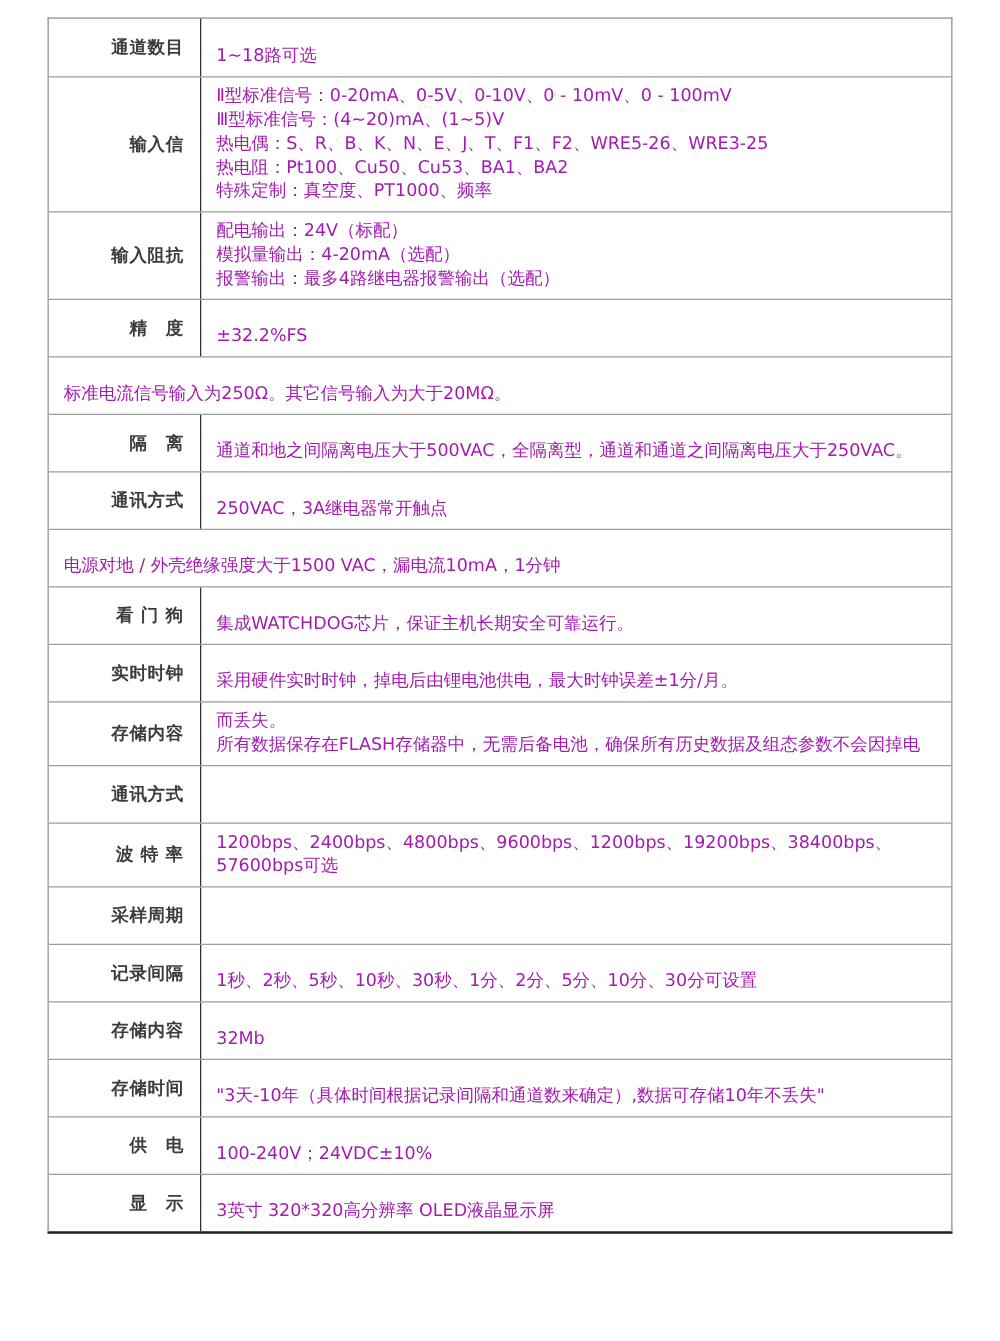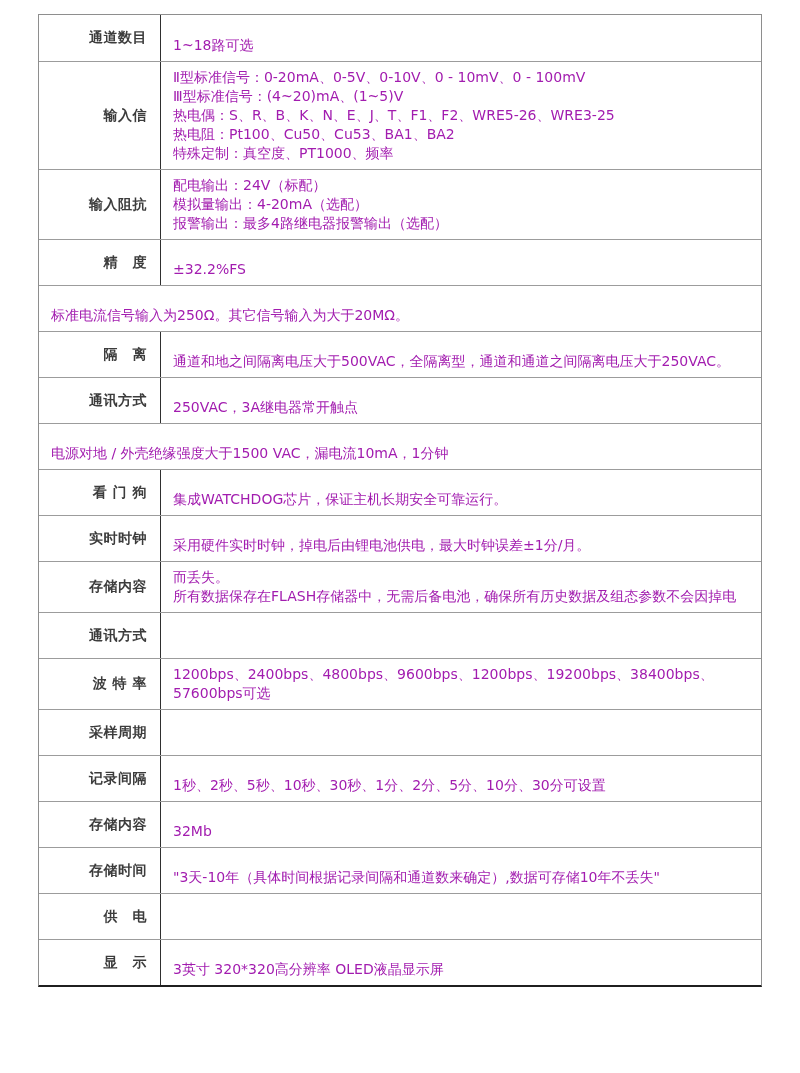--- a/index.html
+++ b/index.html
@@ -173,20 +173,23 @@
 
   <div class="spec-row">
     <div class="spec-label">存储时间</div>
     <div class="spec-value">
           <div class="spec-line">"3天-10年（具体时间根据记录间隔和通道数来确定）,数据可存储10年不丢失"</div>
         </div>
   </div>
 
   <div class="spec-row">
     <div class="spec-label">供　电</div>
+    <div class="spec-value">
+          <div class="spec-line">100-240V；24VDC±10%</div>
+        </div>
   </div>
 
   <div class="spec-row">
     <div class="spec-label">显　示</div>
     <div class="spec-value">
           <div class="spec-line">3英寸 320*320高分辨率 OLED液晶显示屏</div>
         </div>
   </div>
 
 </div>

